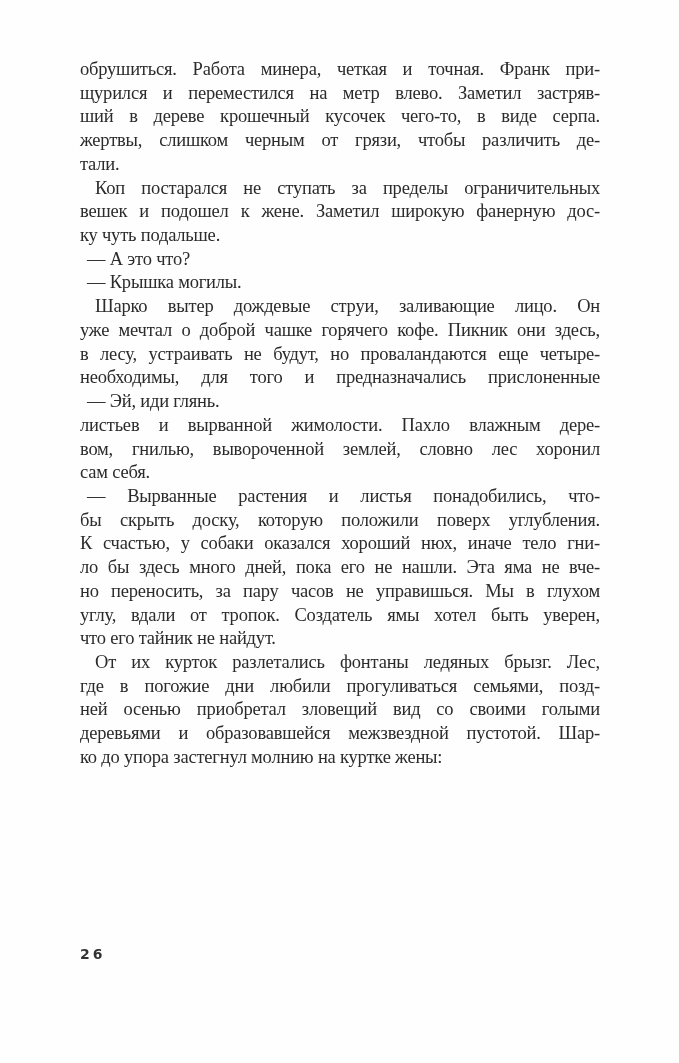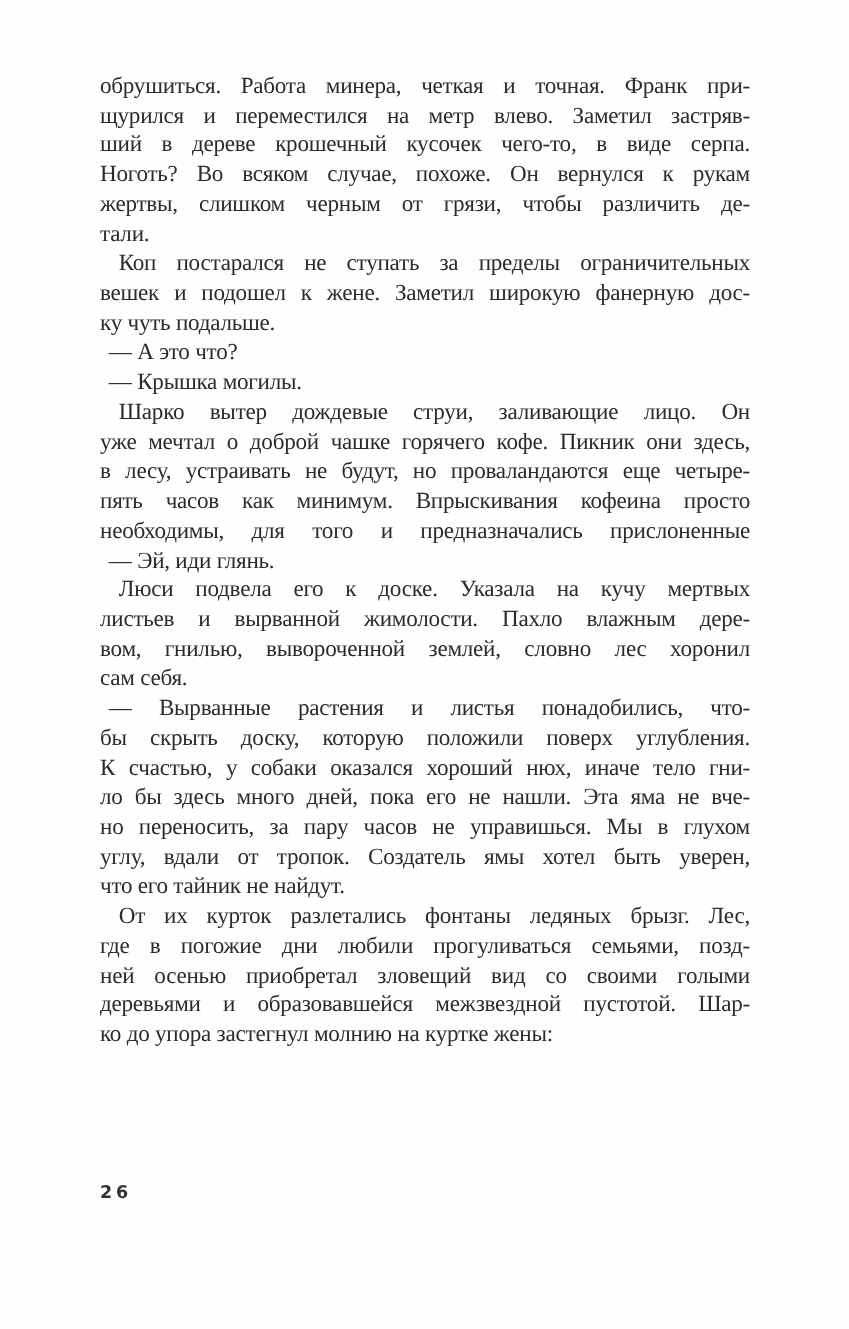--- a/index.html
+++ b/index.html
@@ -62,21 +62,20 @@
 <body>
 
 <div class="book-page">
 
   <div class="page-text">
 
     <div class="para">
       <div class="ln">обрушиться. Работа минера, четкая и точная. Франк при-</div>
       <div class="ln">щурился и переместился на метр влево. Заметил застряв-</div>
       <div class="ln">ший в дереве крошечный кусочек чего-то, в виде серпа.</div>
-      <div class="ln">Ноготь? Во всяком случае, похоже. Он вернулся к рукам</div>
       <div class="ln">жертвы, слишком черным от грязи, чтобы различить де-</div>
       <div class="ln end">тали.</div>
     </div>
 
     <div class="para">
       <div class="ln ind">Коп постарался не ступать за пределы ограничительных</div>
       <div class="ln">вешек и подошел к жене. Заметил широкую фанерную дос-</div>
       <div class="ln end">ку чуть подальше.</div>
     </div>
 
@@ -85,30 +84,28 @@
     </div>
 
     <div class="para">
       <div class="ln end dlg">— Крышка могилы.</div>
     </div>
 
     <div class="para">
       <div class="ln ind">Шарко вытер дождевые струи, заливающие лицо. Он</div>
       <div class="ln">уже мечтал о доброй чашке горячего кофе. Пикник они здесь,</div>
       <div class="ln">в лесу, устраивать не будут, но проваландаются еще четыре-</div>
-      <div class="ln">пять часов как минимум. Впрыскивания кофеина просто</div>
       <div class="ln">необходимы, для того и предназначались прислоненные</div>
     </div>
 
     <div class="para">
       <div class="ln end dlg">— Эй, иди глянь.</div>
     </div>
 
     <div class="para">
-      <div class="ln ind">Люси подвела его к доске. Указала на кучу мертвых</div>
       <div class="ln">листьев и вырванной жимолости. Пахло влажным дере-</div>
       <div class="ln">вом, гнилью, вывороченной землей, словно лес хоронил</div>
       <div class="ln end">сам себя.</div>
     </div>
 
     <div class="para">
       <div class="ln dlg">— Вырванные растения и листья понадобились, что-</div>
       <div class="ln">бы скрыть доску, которую положили поверх углубления.</div>
       <div class="ln">К счастью, у собаки оказался хороший нюх, иначе тело гни-</div>
       <div class="ln">ло бы здесь много дней, пока его не нашли. Эта яма не вче-</div>

